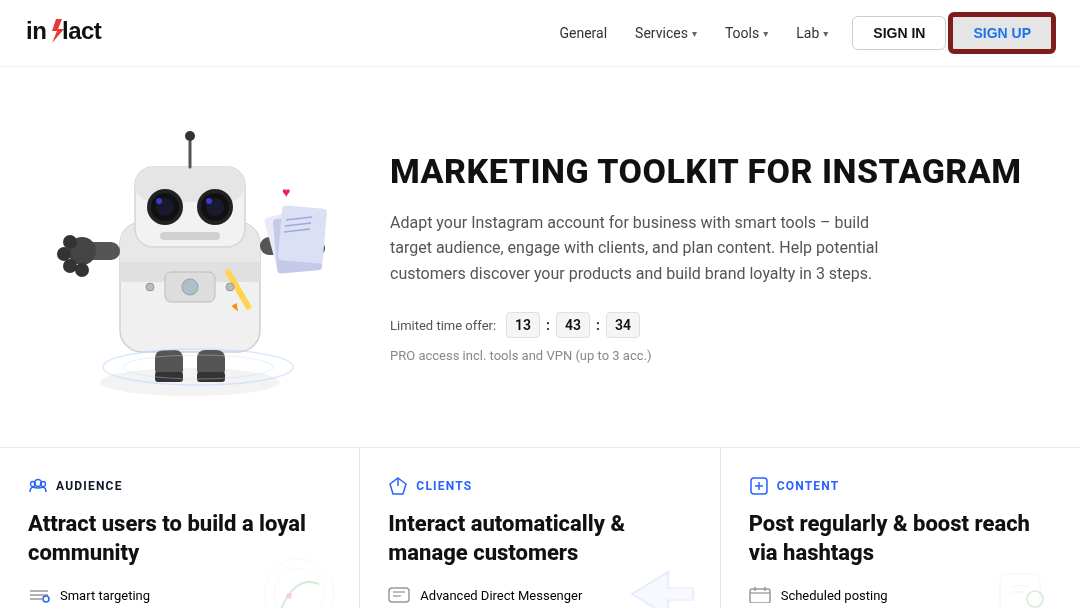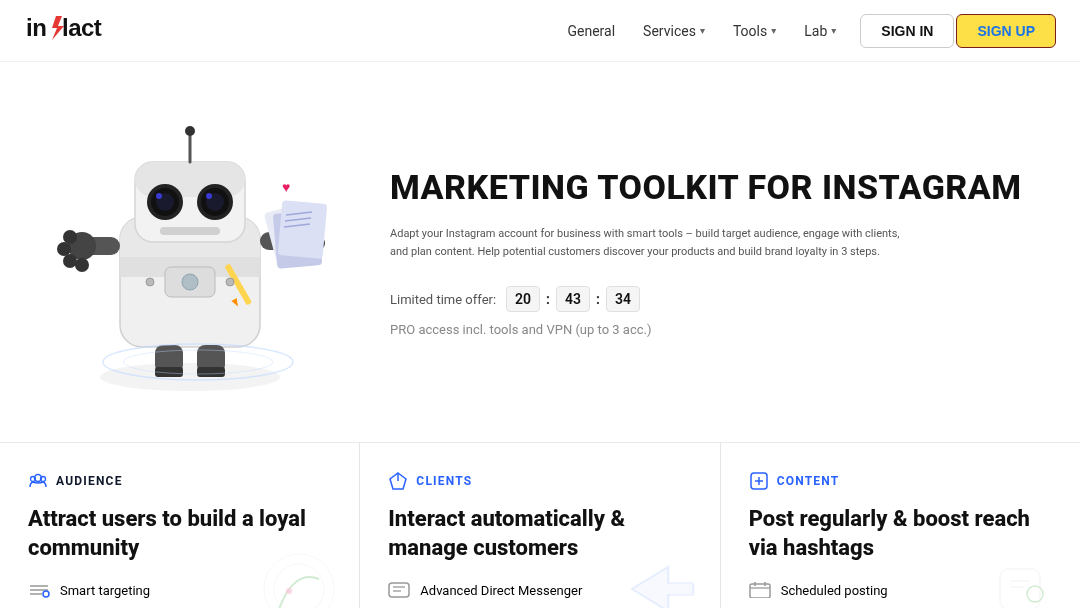--- a/index.html
+++ b/index.html
@@ -13,37 +13,37 @@
     .nav-logo { display: flex; align-items: center; margin-right: auto; }
     .nav-logo-text { font-size: 22px; font-weight: 700; color: #111; letter-spacing: -0.5px; }
     .nav-links { display: flex; align-items: center; gap: 28px; margin-right: 24px; }
     .nav-link { font-size: 14px; color: #333; cursor: pointer; display: flex; align-items: center; gap: 4px; }
     .chevron { font-size: 10px; color: #666; }
     .btn-signin {
       border: 1px solid #ccc; background: #fff; color: #111; font-size: 14px; font-weight: 700;
       padding: 8px 20px; border-radius: 6px; cursor: pointer; margin-right: 2px;
     }
     .btn-signup {
-      border: 1px solid #7f1d1d; background: #fde047; color: #1a73e8; font-size: 14px; font-weight: 600;
+      border: 5px solid #7f1d1d; background: #e5e5e5; color: #1a73e8; font-size: 14px; font-weight: 600;
       padding: 8px 20px; border-radius: 6px; cursor: pointer;
     }
 
     
     .hero {
       display: flex; align-items: center; padding: 30px 50px 30px 30px;
       min-height: 360px; background: #fff; position: relative; overflow: hidden;
     }
     .hero-image-area {
       width: 320px; flex-shrink: 0; display: flex; align-items: center; justify-content: center;
       position: relative; height: 320px;
     }
     
     .hero-content { flex: 1; padding-left: 40px; }
     .hero-title { font-size: 34px; font-weight: 800; color: #111; line-height: 1.2; margin-bottom: 18px; letter-spacing: 0.5px; }
-    .hero-desc { font-size: 11px; color: #555; line-height: 1.6; max-width: 520px; margin-bottom: 26px; }
+    .hero-desc { font-size: 16px; color: #555; line-height: 1.6; max-width: 520px; margin-bottom: 26px; }
     .hero-actions { display: flex; align-items: center; gap: 20px; margin-bottom: 10px; }
     .btn-pro {
       background: #2962ff; color: #fff; font-size: 13px; font-weight: 700;
       padding: 14px 22px; border-radius: 6px; cursor: pointer; border: none;
       letter-spacing: 0.5px; white-space: nowrap;
     }
     .limited-offer { display: flex; align-items: center; gap: 10px; }
     .limited-text { font-size: 13px; color: #555; }
     .timer { display: flex; align-items: center; gap: 6px; }
     .timer-block {
@@ -196,21 +196,21 @@
     </div>
   </div>
 
   <div class="hero-content">
     <h1 class="hero-title">MARKETING TOOLKIT FOR INSTAGRAM</h1>
     <p class="hero-desc">Adapt your Instagram account for business with smart tools – build target audience, engage with clients, and plan content. Help potential customers discover your products and build brand loyalty in 3 steps.</p>
     <div class="hero-actions">
       <div class="limited-offer">
         <span class="limited-text">Limited time offer:</span>
         <div class="timer">
-          <span class="timer-block">20</span>
+          <span class="timer-block">13</span>
           <span class="timer-sep">:</span>
           <span class="timer-block">43</span>
           <span class="timer-sep">:</span>
           <span class="timer-block">34</span>
         </div>
       </div>
     </div>
     <p class="pro-note">PRO access incl. tools and VPN (up to 3 acc.)</p>
   </div>
 </section>

